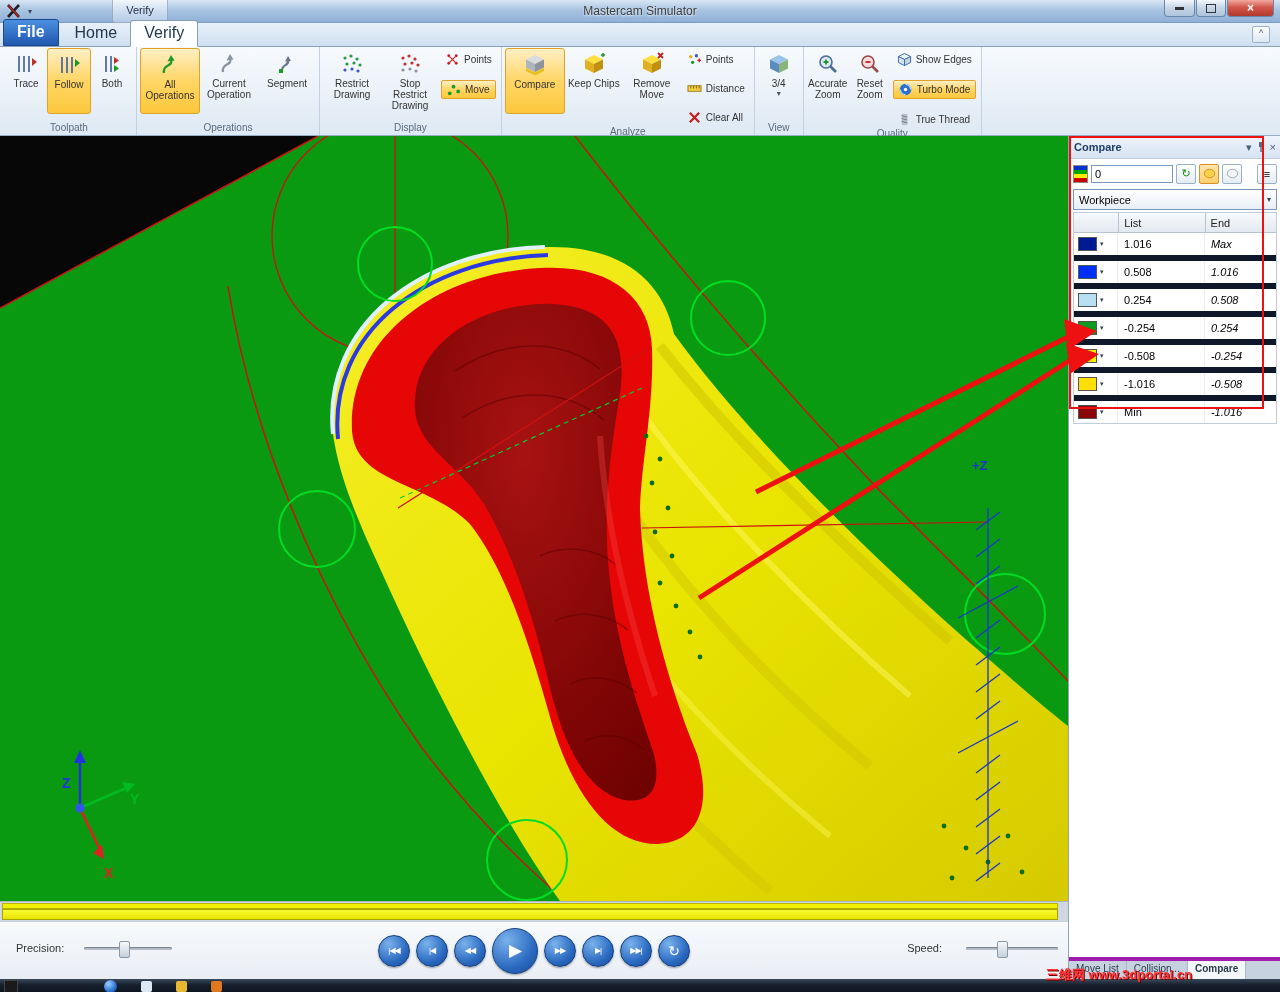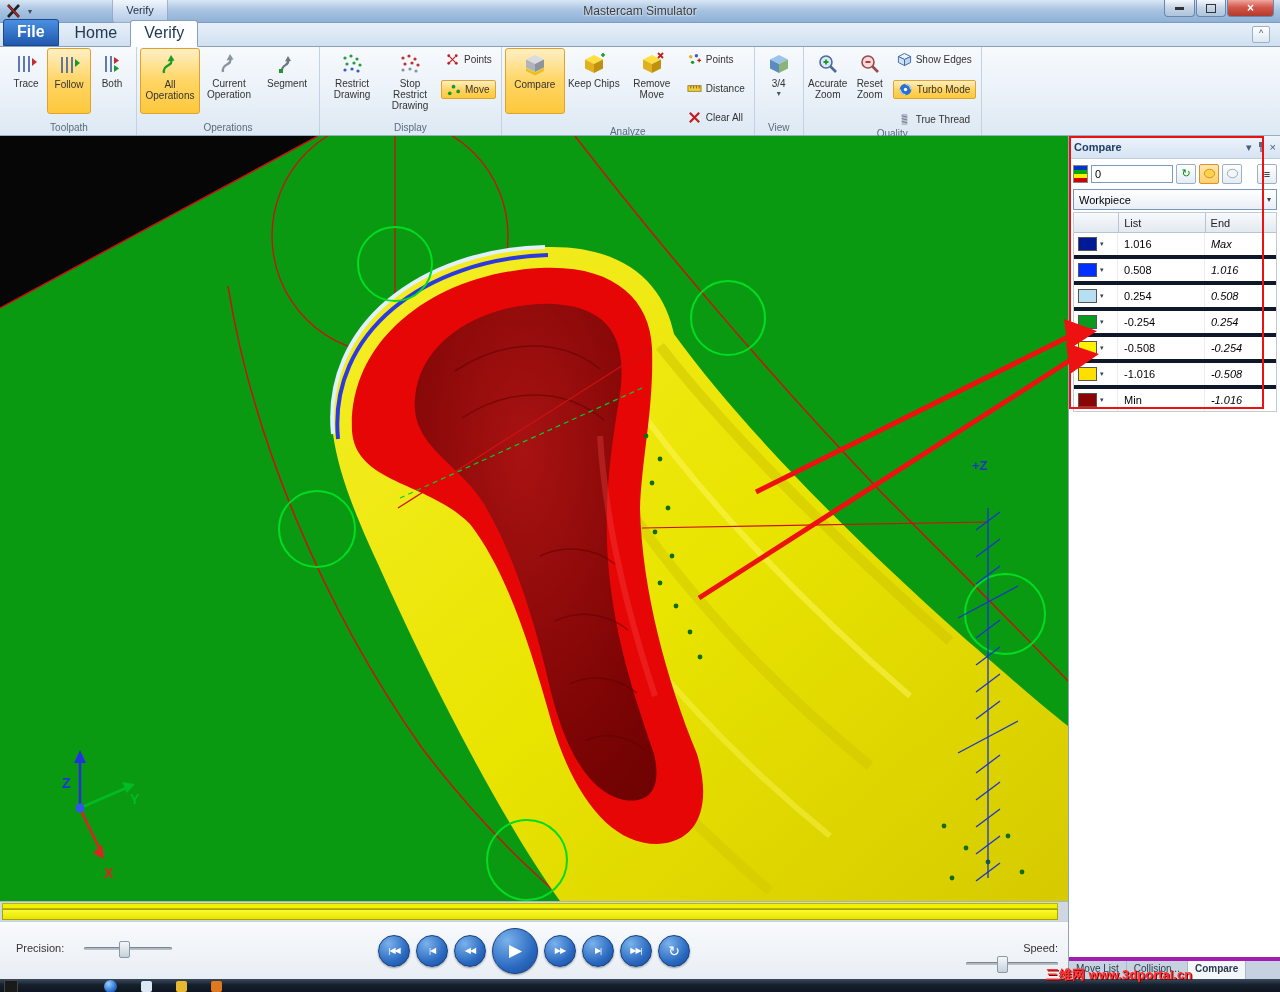--- a/index.html
+++ b/index.html
@@ -46,42 +46,42 @@
   #leftcol{width:1068px;display:flex;flex-direction:column;}
   #scene{display:block;width:1068px;height:765px;background:#0a9a12;}
   #progress{height:19px;background:#cfd8e2;border-top:1px solid #a8b4c2;position:relative;}
   #progress .strip{position:absolute;left:2px;right:10px;top:1px;height:4px;background:#f2f200;border:1px solid #b8b400;}
   #progress .bar{position:absolute;left:2px;right:10px;top:7px;height:9px;background:linear-gradient(#fbfb30,#e8e400);border:1px solid #a8a400;}
   #controls{flex:1;background:linear-gradient(#f8fafc,#e9eef4);position:relative;border-top:1px solid #c8d2dc;}
   .ctl-label{font-size:11px;color:#333;}
   .slider{height:3px;background:#b6c0cc;border-radius:2px;position:relative;box-shadow:inset 0 1px 1px rgba(0,0,0,.35);}
   .thumb{position:absolute;top:-6px;width:9px;height:15px;background:linear-gradient(#f6f8fa,#c6d0da);border:1px solid #8a98a8;border-radius:2px;}
   #precision-wrap{position:absolute;left:16px;top:20px;display:flex;align-items:center;gap:20px;}
-  #speed-wrap{position:absolute;right:10px;top:20px;display:flex;align-items:flex-end;gap:8px;flex-direction:column;}
+  #speed-wrap{position:absolute;right:10px;top:20px;display:flex;align-items:center;gap:24px;}
   #playbar{position:absolute;left:50%;top:50%;transform:translate(-50%,-50%);display:flex;align-items:center;gap:6px;}
   .pbtn{width:30px;height:30px;border-radius:50%;background:radial-gradient(circle at 32% 26%,#7ab2ec,#2a69c0 62%,#1a4a96);border:1px solid #14407e;color:#fff;display:flex;align-items:center;justify-content:center;font-size:8px;letter-spacing:-1px;box-shadow:0 1px 2px rgba(0,0,0,.35);}
   .pbtn.play{width:44px;height:44px;font-size:17px;}
   .pbtn.loop{font-size:14px;letter-spacing:0;}
 
   
   #panel{width:212px;background:#fff;border-left:1px solid #90a4ba;position:relative;font-size:11px;}
   #p-header{height:22px;background:linear-gradient(#eef4fb,#d6e3f2);display:flex;align-items:center;padding:0 5px;border-bottom:1px solid #c0cedc;color:#1f3f68;font-weight:bold;}
   #p-header .hicons{margin-left:auto;display:flex;gap:5px;align-items:center;color:#44607e;font-weight:normal;}
   #p-toolbar{height:25px;display:flex;align-items:center;gap:3px;padding:2px 4px;}
   #legend-ic{width:13px;height:16px;border:1px solid #888;background:linear-gradient(180deg,#0033cc 0 25%,#00aa00 25% 50%,#ffee00 50% 75%,#cc0000 75% 100%);}
   #tol-input{width:74px;height:16px;border:1px solid #7a9ac0;font-size:11px;padding:0 3px;}
   .tbtn{width:18px;height:18px;border:1px solid #9ab0c6;background:linear-gradient(#fff,#e4ecf4);display:flex;align-items:center;justify-content:center;font-size:11px;border-radius:2px;}
   .tbtn.sel{border:1px solid #df8f2c;background:linear-gradient(#ffe6ae,#ffcf6a);}
   #p-drop{margin:1px 4px 2px;height:19px;border:1px solid #7a96b8;background:linear-gradient(#ffffff,#e9eff7);display:flex;align-items:center;padding:0 5px;}
   #p-drop .dd{margin-left:auto;font-size:8px;color:#345;}
   #p-table{margin:2px 4px;border:1px solid #c2ccd6;}
   .t-head{display:flex;height:20px;}
   .th{background:linear-gradient(#f8fafc,#e2e9f0);border-right:1px solid #b8c4d0;border-bottom:1px solid #b8c4d0;display:flex;align-items:center;padding-left:5px;color:#222;}
   .c0{width:42px;}.c1{width:86px;}.c2{width:70px;border-right:none;}
-  .t-row{display:flex;height:22px;border-bottom:4px solid #0f172a;}
+  .t-row{display:flex;height:22px;border-bottom:6px solid #0f172a;}
   .t-row:last-child{border-bottom:none;}
   .td-sw{width:42px;display:flex;align-items:center;gap:3px;padding-left:4px;border-right:1px solid #e9edf1;}
   .sw{width:17px;height:12px;border:1px solid #555;}
   .swdd{font-size:7px;color:#345;}
   .td{width:86px;display:flex;align-items:center;padding-left:6px;border-right:1px solid #e9edf1;}
   .td.end{width:70px;border-right:none;font-style:italic;}
   #panel-tabs{position:absolute;bottom:0;left:0;right:0;height:18px;display:flex;background:#c6d2e0;border-top:4px solid #a21caf;}
   .ptab{padding:2px 7px 0;font-size:10px;color:#2a3a4c;border-right:1px solid #a8b8c8;}
   .ptab.active{background:#f4f7fa;font-weight:bold;}
 

